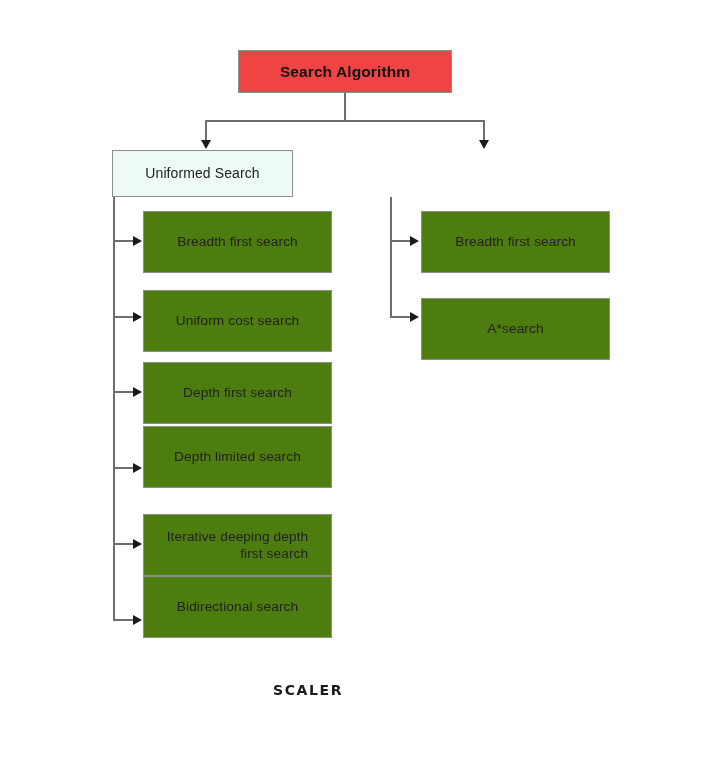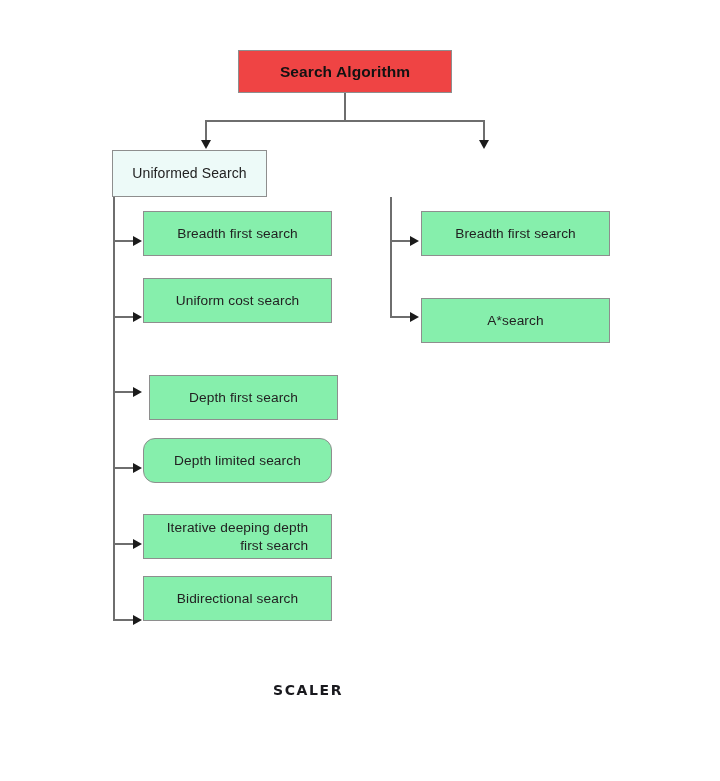--- a/index.html
+++ b/index.html
@@ -51,26 +51,26 @@
     color: #121212;
   }
 
   .node-level2 {
     top: 150px;
     height: 47px;
     background: #edfaf8;
     font-size: 14px;
     color: #222222;
   }
-  .node-level2.left  { left: 112px; width: 155px; }
+  .node-level2.left  { left: 112px; width: 181px; }
   .node-level2.right { left: 385px; width: 193px; }
 
   .node-leaf {
-    height: 45px;
-    background: #86efac;
+    height: 62px;
+    background: #4d7c0f;
     font-size: 13.7px;
     color: #222222;
   }
   .node-leaf.left  { left: 143px; width: 189px; }
   .node-leaf.right { left: 421px; width: 189px; }
 
   
   .conn {
     position: absolute;
     background: #6e6e6e;
@@ -161,27 +161,27 @@
 
   <div class="conn conn-h" style="left:113px; top:543.2px; width:21px;"></div>
   <div class="arrow arrow-right" style="left:133px; top:539px;"></div>
 
   <div class="conn conn-h" style="left:113px; top:619.2px; width:21px;"></div>
   <div class="arrow arrow-right" style="left:133px; top:615px;"></div>
 
   <div class="node node-leaf left" style="top:211px;">
     <span class="node-label">Breadth first search</span>
   </div>
-  <div class="node node-leaf left" style="top:278px;">
+  <div class="node node-leaf left" style="top:290px;">
     <span class="node-label">Uniform cost search</span>
   </div>
-  <div class="node node-leaf left" style="top:375px;margin-left:6px;">
+  <div class="node node-leaf left" style="top:362px;">
     <span class="node-label">Depth first search</span>
   </div>
-  <div class="node node-leaf left" style="top:438px;border-radius:12px;">
+  <div class="node node-leaf left" style="top:426px;">
     <span class="node-label">Depth limited search</span>
   </div>
   <div class="node node-leaf left" style="top:514px;text-align:right;">
     <span class="node-label">Iterative deeping depth
 first search</span>
   </div>
   <div class="node node-leaf left" style="top:576px;">
     <span class="node-label">Bidirectional search</span>
   </div>
 

